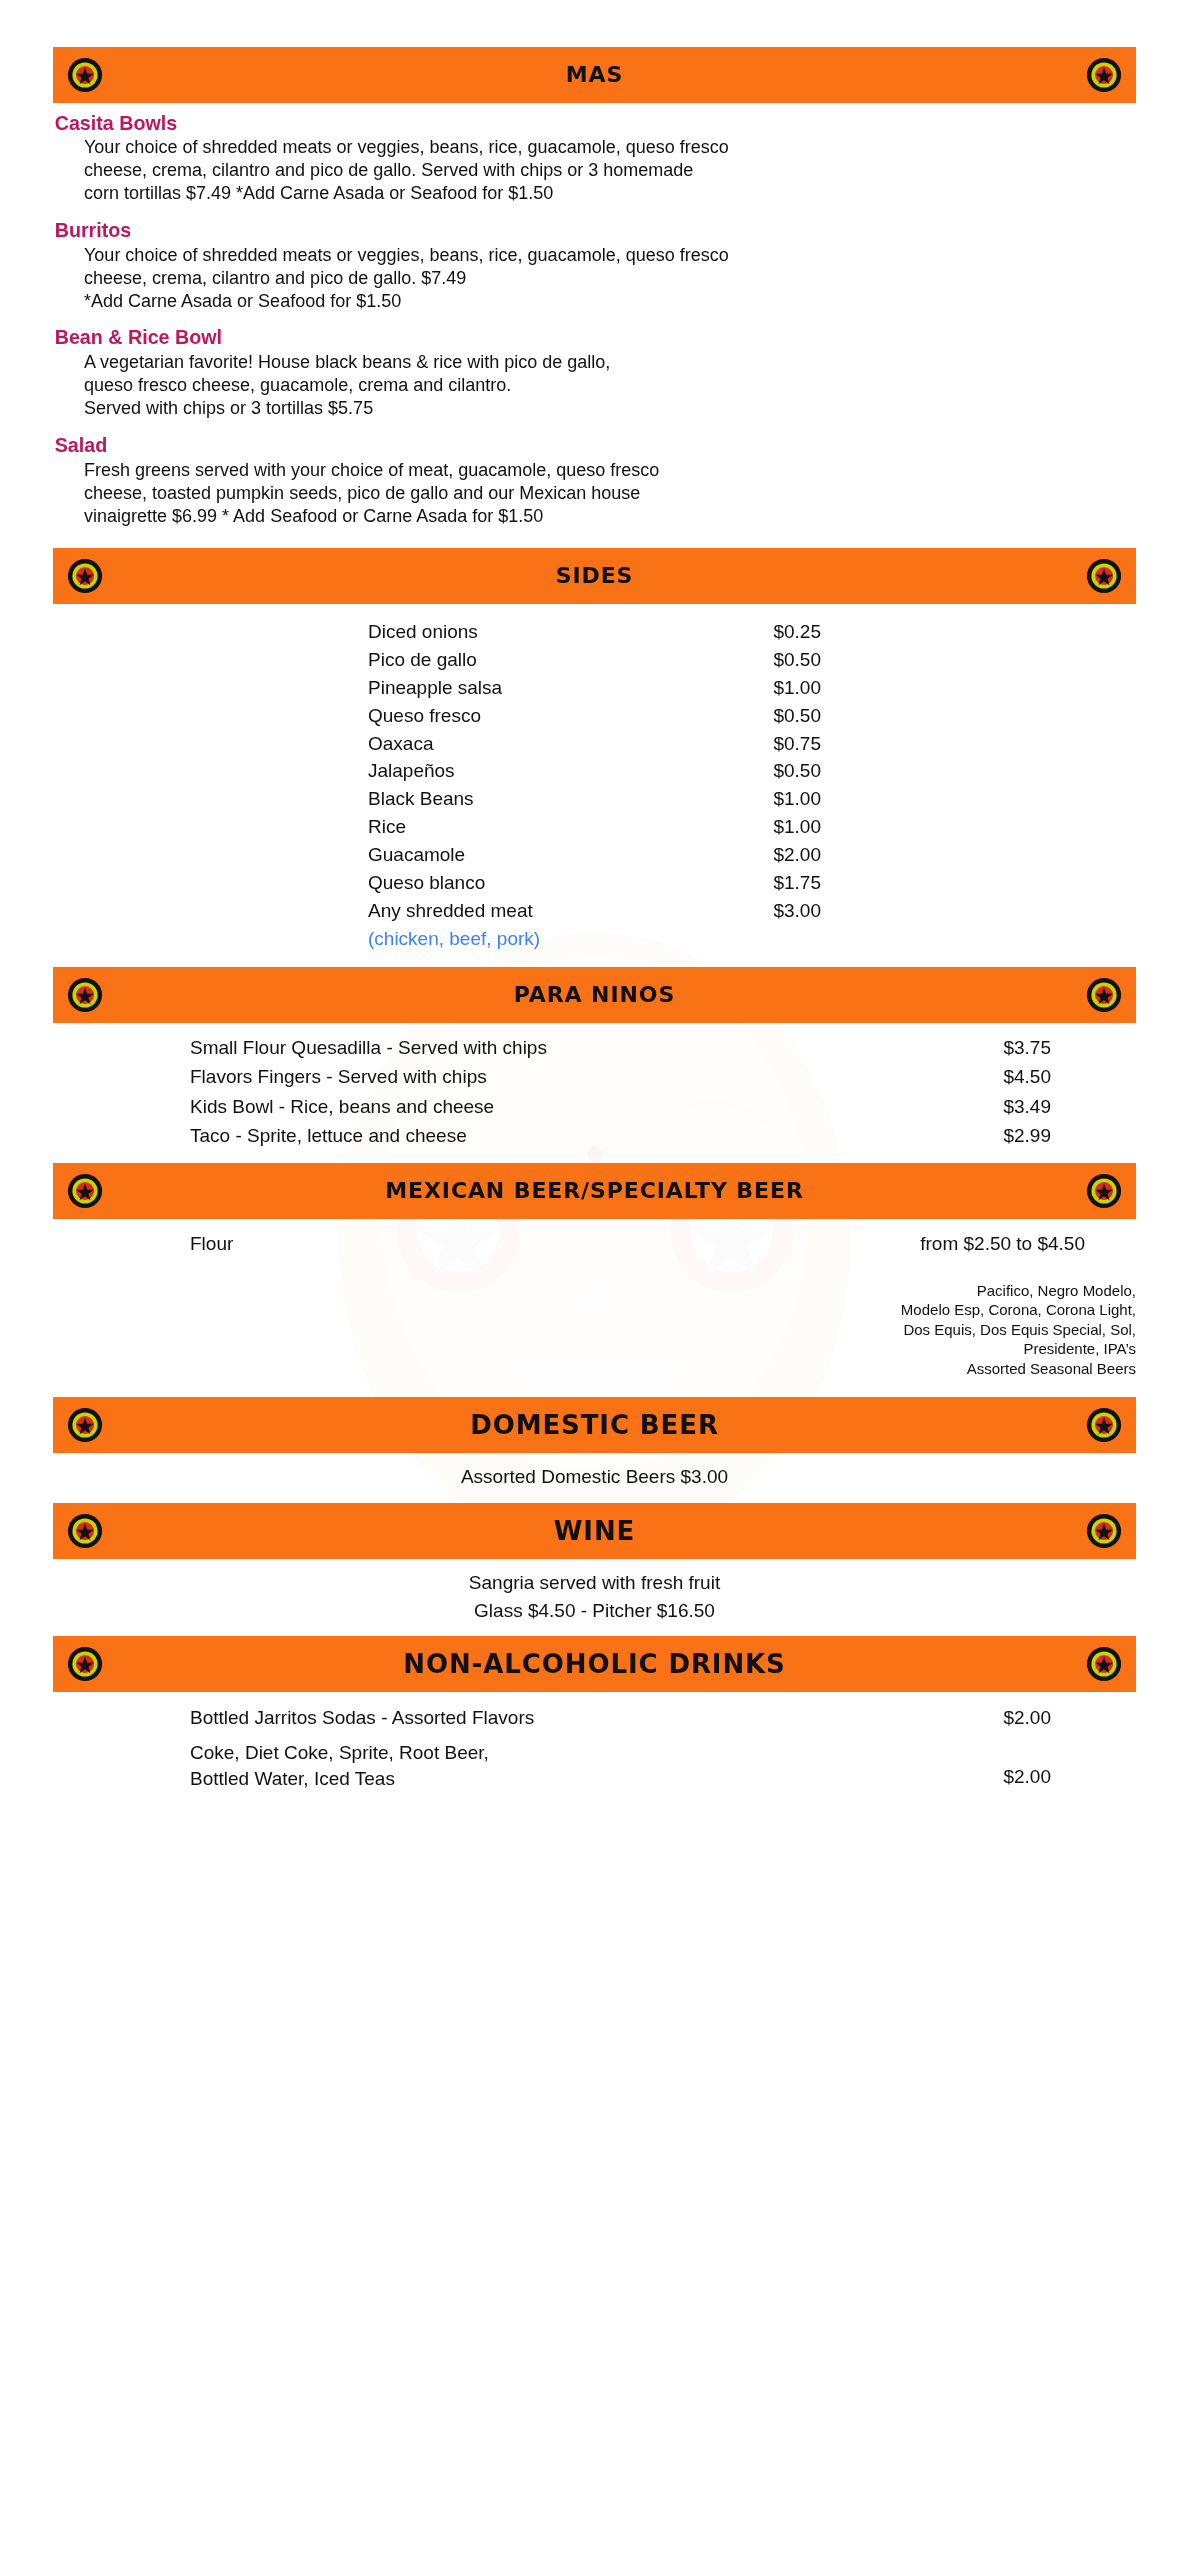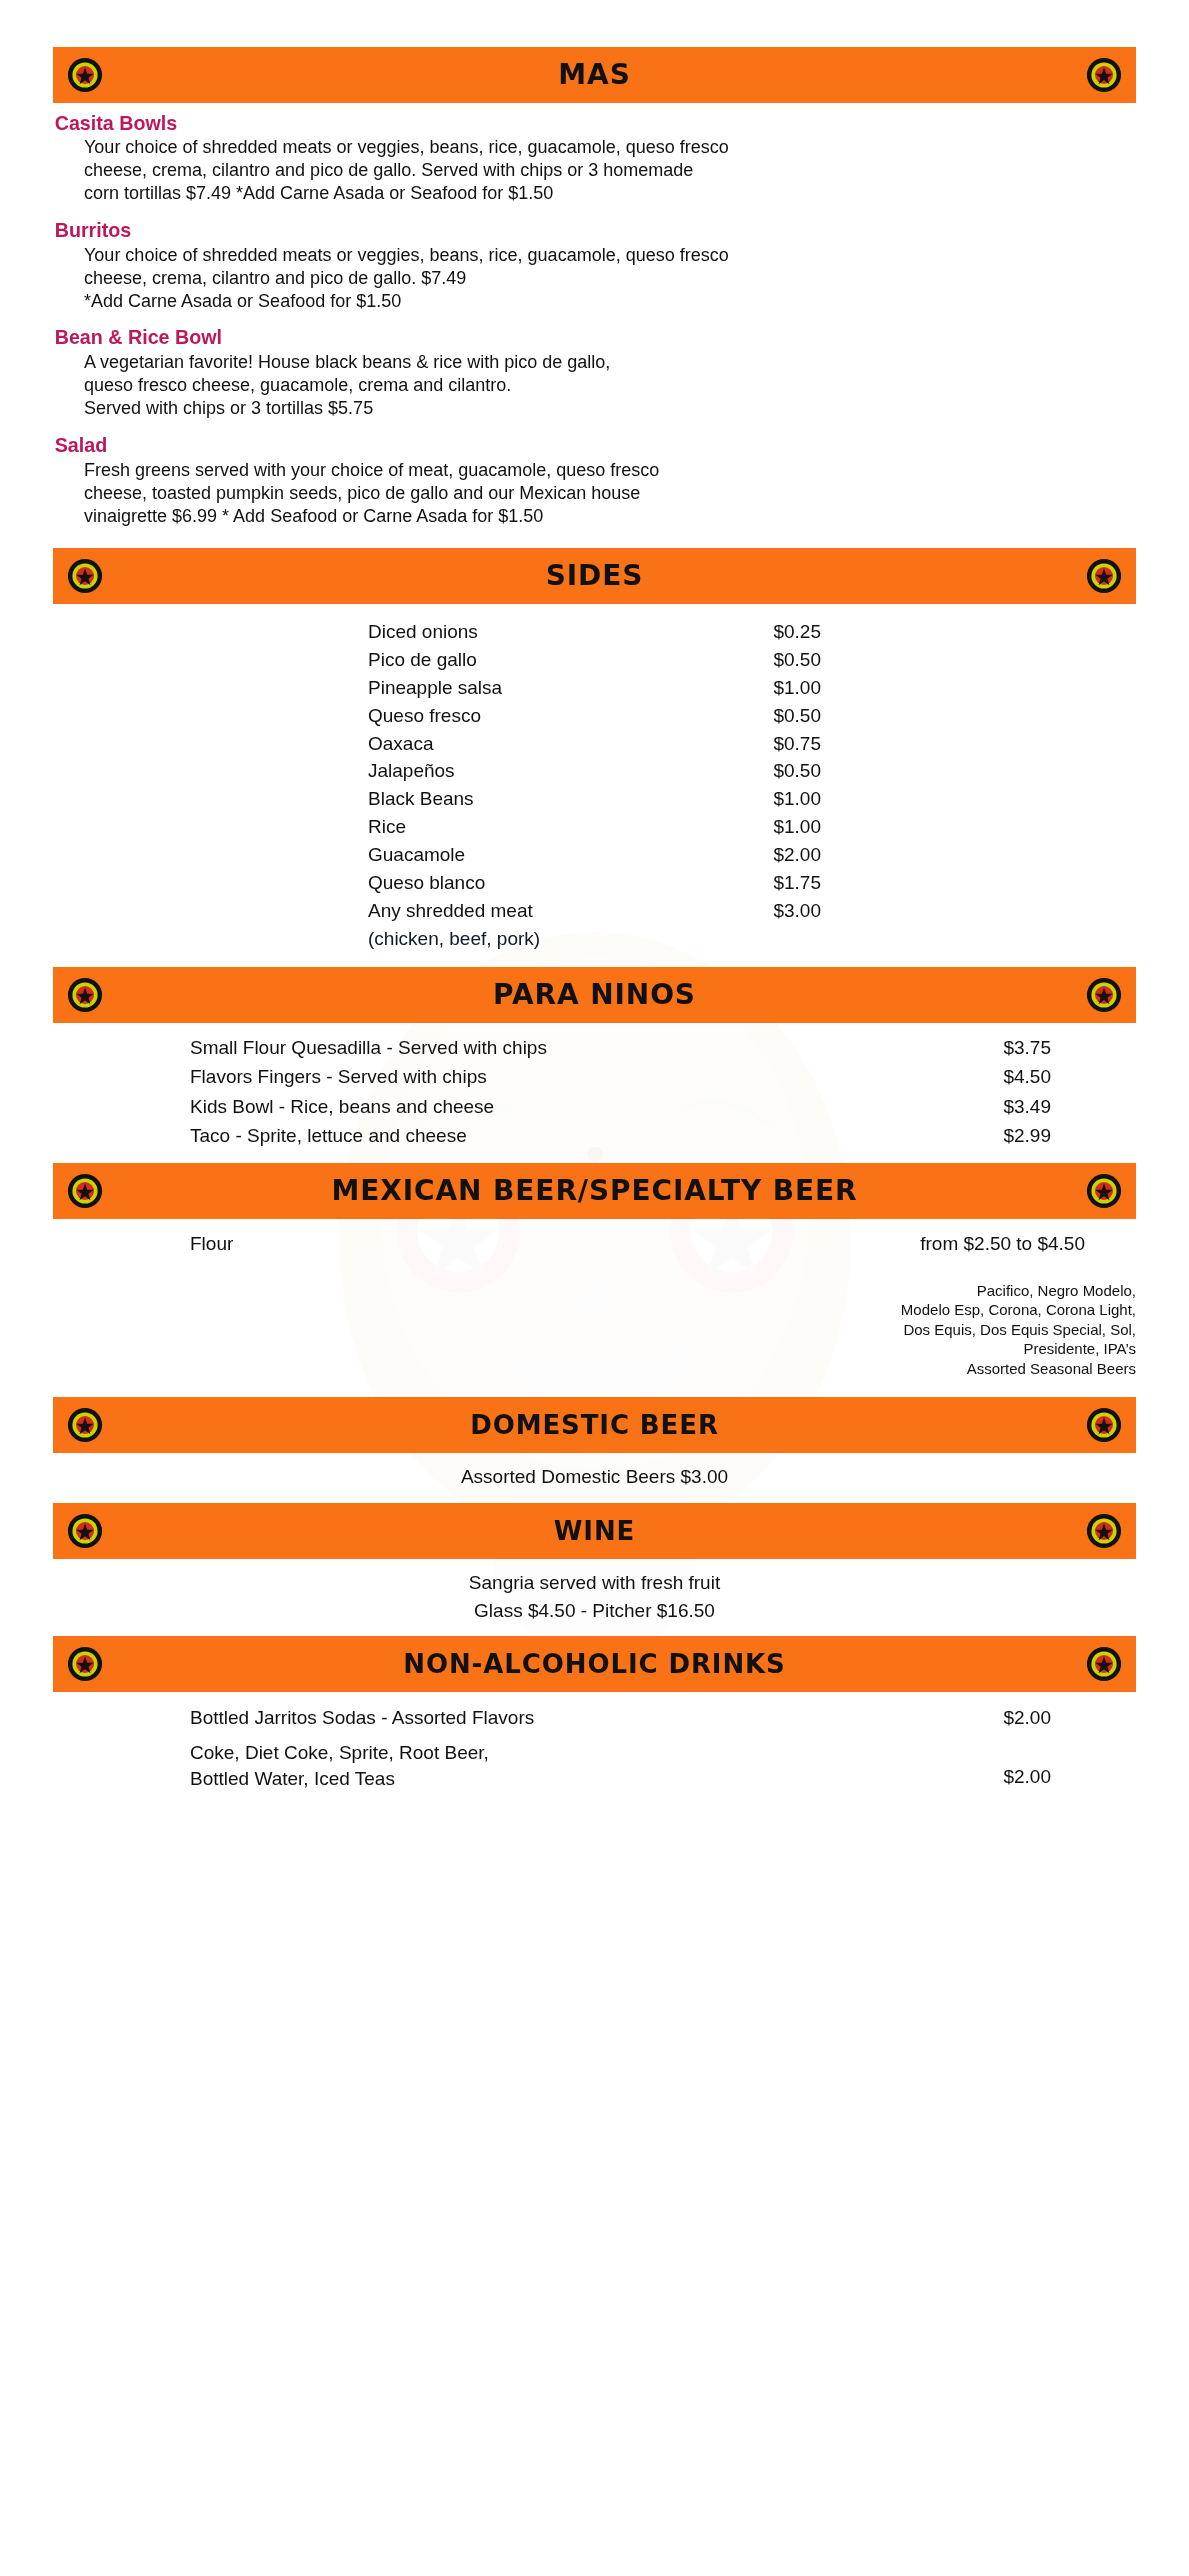--- a/index.html
+++ b/index.html
@@ -47,21 +47,21 @@
     align-items: center;
     justify-content: space-between;
     padding: 0 13.7px;
     margin-bottom: 8.5px;
   }
   .banner-title {
     flex: 1;
     text-align: center;
     font-family: "DejaVu Sans", sans-serif;
     font-weight: bold;
-    font-size: 28px;
+    font-size: 22px;
     letter-spacing: 0.9px;
     color: #111111;
     text-transform: uppercase;
     line-height: 1;
   }
   .banner.small .banner-title { font-size: 26px; }
   .badge { width: 36px; height: 36px; flex: 0 0 36px; }
 
   
   .item { margin: 0 0 13.7px 0; }
@@ -88,21 +88,21 @@
   }
   .sides-list { width: 453px; }
   .sides-row {
     display: flex;
     font-size: 19px;
     line-height: 1.47;
     color: #111;
   }
   .sides-row .nm { flex: 0 0 282px; }
   .sides-row .pr { flex: 1; text-align: right; }
-  .sides-note { font-size: 19px; line-height: 1.47; color: #0f172a; }
+  .sides-note { font-size: 19px; line-height: 1.47; color: #3b82f6; }
 
   
   .rows { margin: 10.3px 0 12px 0; padding: 0 85px 0 137px; }
   .row {
     display: flex;
     justify-content: space-between;
     font-size: 19px;
     line-height: 1.55;
     color: #111;
   }

